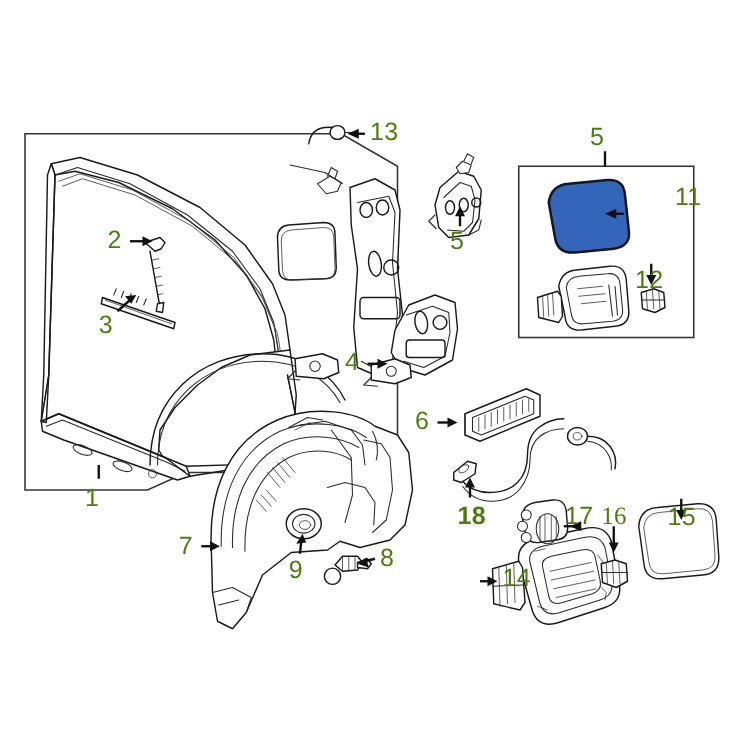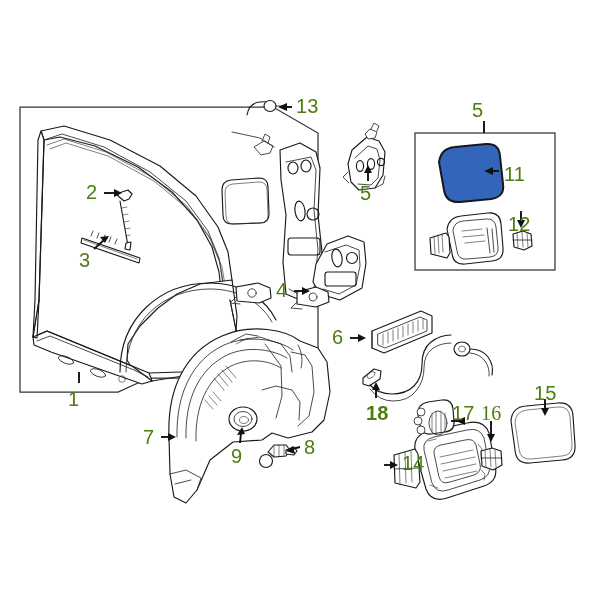--- a/index.html
+++ b/index.html
@@ -284,22 +284,22 @@
 <div class="num" style="left:68px;  top:389px;">1</div>
 <div class="num" style="left:86px;  top:182px;">2</div>
 <div class="num" style="left:79px;  top:250px;">3</div>
 <div class="num" style="left:276px; top:280px;">4</div>
 <div class="num" style="left:360px; top:183px;">5</div>
 <div class="num" style="left:332px; top:327px;">6</div>
 <div class="num" style="left:143px; top:427px;">7</div>
 <div class="num" style="left:304px; top:437px;">8</div>
 <div class="num" style="left:231px; top:446px;">9</div>
 <div class="num" style="left:472px; top:100px;">5</div>
-<div class="num" style="left:504px; top:164px;">11</div>
+<div class="num" style="left:504px; top:148px;padding-left:36px;">11</div>
 <div class="num" style="left:508px; top:190px;margin-top:24px;">12</div>
 <div class="num" style="left:296px; top:96px;">13</div>
 <div class="num" style="left:364px; top:453px;margin-left:38px;">14</div>
-<div class="num" style="left:534px; top:383px;">15</div>
+<div class="num" style="left:534px; top:404px;">15</div>
 <div class="num" style="left:481px; top:403px;font-family:Liberation Serif, serif;">16</div>
 <div class="num" style="left:452px; top:403px;">17</div>
 <div class="num" style="left:366px; top:403px;font-weight:bold;">18</div>
 
 </div>
 
 </body></html>

